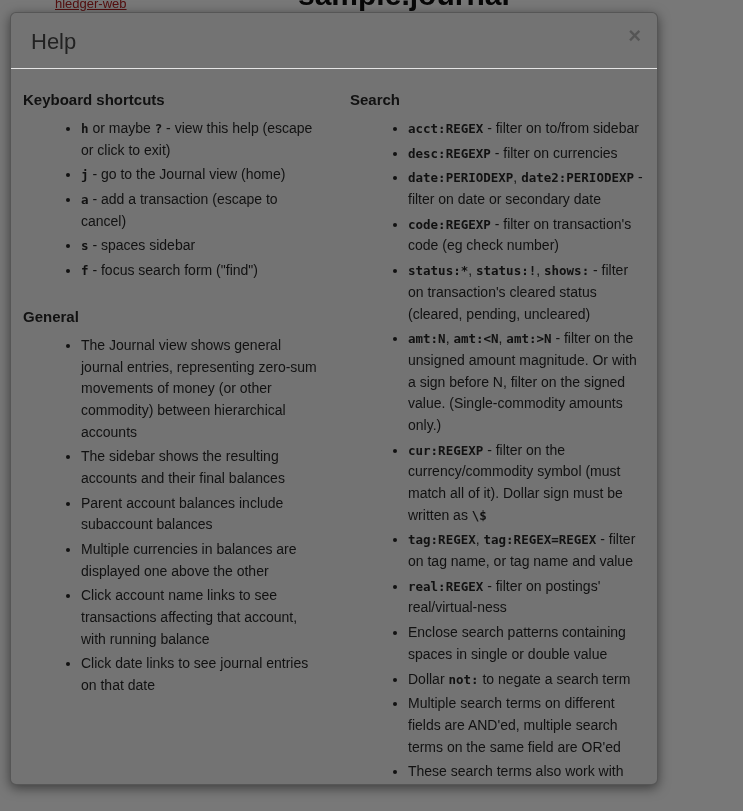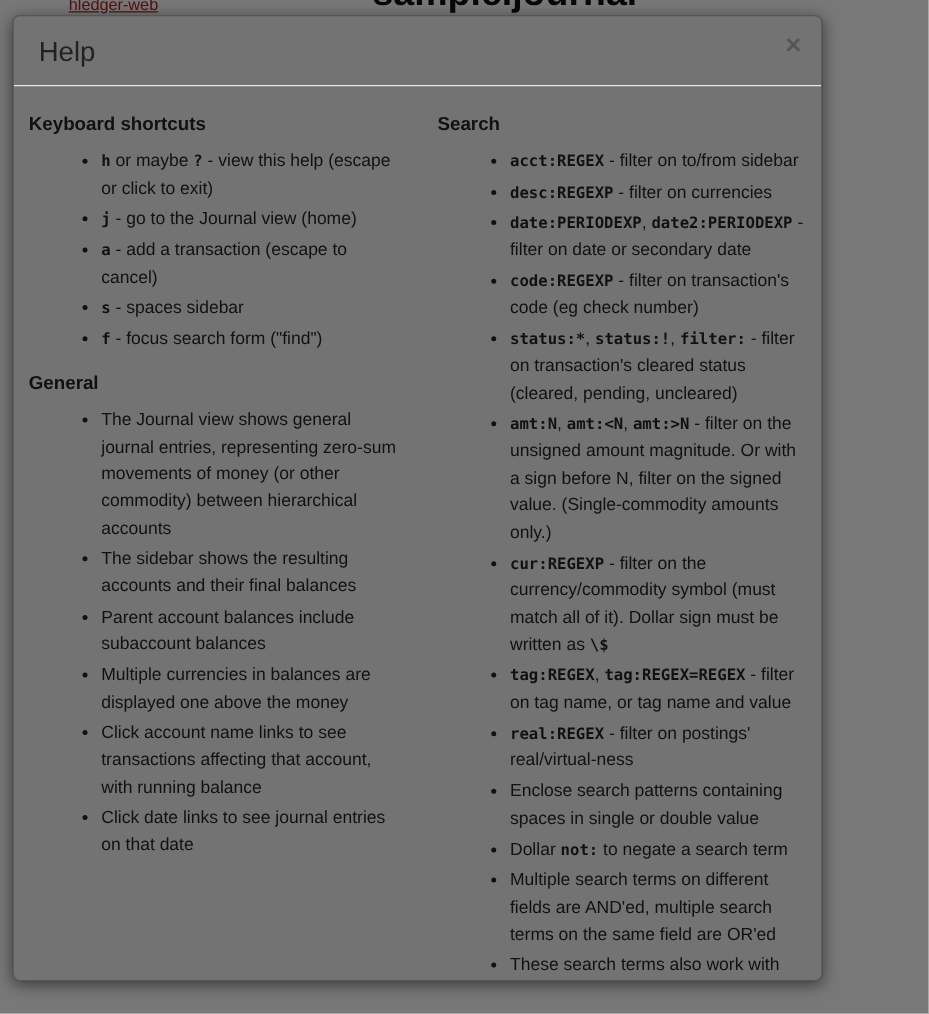--- a/index.html
+++ b/index.html
@@ -30,21 +30,21 @@
   .close-btn {
     position: absolute; top: 12px; right: 16px; border: 0; background: transparent;
     font-size: 22px; font-weight: bold; color: #000; opacity: 0.25;
     cursor: pointer; line-height: 1; padding: 0;
   }
   .modal-body { display: flex; padding: 10px 12px 15px; }
   .help-col { width: 50%; }
   .help-col.left  { padding-right: 16px; }
   .help-col.right { padding-left: 16px; }
   .section-heading { font-size: 15px; font-weight: bold; color: #111; margin: 12px 0 10px; }
-  .section-heading:not(:first-child) { margin-top: 16px; }
+  .section-heading:not(:first-child) { margin-top: 26px; }
   .help-list { margin: 0 0 6px; padding-left: 37px; list-style: disc; }
   .help-list li { font-size: 14px; line-height: 1.55; color: #111; margin-bottom: 3px; margin-left: 21px; }
   .code { font-family: "DejaVu Sans Mono", monospace; font-weight: bold; font-size: 12.5px; }
 </style>
 </head>
 <body>
 
 <div class="bg-page">
   <a class="bg-brand" href="#">hledger-web</a>
   <h1 class="bg-title">sample.journal</h1>
@@ -65,33 +65,33 @@
           <li><span class="code">j</span><span> - go to the Journal view (home)</span></li>
           <li><span class="code">a</span><span> - add a transaction (escape to cancel)</span></li>
           <li><span class="code">s</span><span> - spaces sidebar</span></li>
           <li><span class="code">f</span><span> - focus search form ("find")</span></li>
         </ul>
         <h3 class="section-heading">General</h3>
         <ul class="help-list">
           <li><span>The Journal view shows general journal entries, representing zero-sum movements of money (or other commodity) between hierarchical accounts</span></li>
           <li><span>The sidebar shows the resulting accounts and their final balances</span></li>
           <li><span>Parent account balances include subaccount balances</span></li>
-          <li><span>Multiple currencies in balances are displayed one above the money</span></li>
+          <li><span>Multiple currencies in balances are displayed one above the other</span></li>
           <li><span>Click account name links to see transactions affecting that account, with running balance</span></li>
           <li><span>Click date links to see journal entries on that date</span></li>
         </ul>
       </div>
     <div class="help-col right">
         <h3 class="section-heading">Search</h3>
         <ul class="help-list">
           <li><span class="code">acct:REGEX</span><span> - filter on to/from sidebar</span></li>
           <li><span class="code">desc:REGEXP</span><span> - filter on currencies</span></li>
           <li><span class="code">date:PERIODEXP</span><span>, </span><span class="code">date2:PERIODEXP</span><span> - filter on date or secondary date</span></li>
           <li><span class="code">code:REGEXP</span><span> - filter on transaction's code (eg check number)</span></li>
-          <li><span class="code">status:*</span><span>, </span><span class="code">status:!</span><span>, </span><span class="code">filter:</span><span> - filter on transaction's cleared status (cleared, pending, uncleared)</span></li>
+          <li><span class="code">status:*</span><span>, </span><span class="code">status:!</span><span>, </span><span class="code">shows:</span><span> - filter on transaction's cleared status (cleared, pending, uncleared)</span></li>
           <li><span class="code">amt:N</span><span>, </span><span class="code">amt:&lt;N</span><span>, </span><span class="code">amt:&gt;N</span><span> - filter on the unsigned amount magnitude. Or with a sign before N, filter on the signed value. (Single-commodity amounts only.)</span></li>
           <li><span class="code">cur:REGEXP</span><span> - filter on the currency/commodity symbol (must match all of it). Dollar sign must be written as </span><span class="code">\$</span></li>
           <li><span class="code">tag:REGEX</span><span>, </span><span class="code">tag:REGEX=REGEX</span><span> - filter on tag name, or tag name and value</span></li>
           <li><span class="code">real:REGEX</span><span> - filter on postings' real/virtual-ness</span></li>
           <li><span>Enclose search patterns containing spaces in single or double value</span></li>
           <li><span>Dollar </span><span class="code">not:</span><span> to negate a search term</span></li>
           <li><span>Multiple search terms on different fields are AND'ed, multiple search terms on the same field are OR'ed</span></li>
           <li><span>These search terms also work with command-line hledger</span></li>
         </ul>
       </div>

